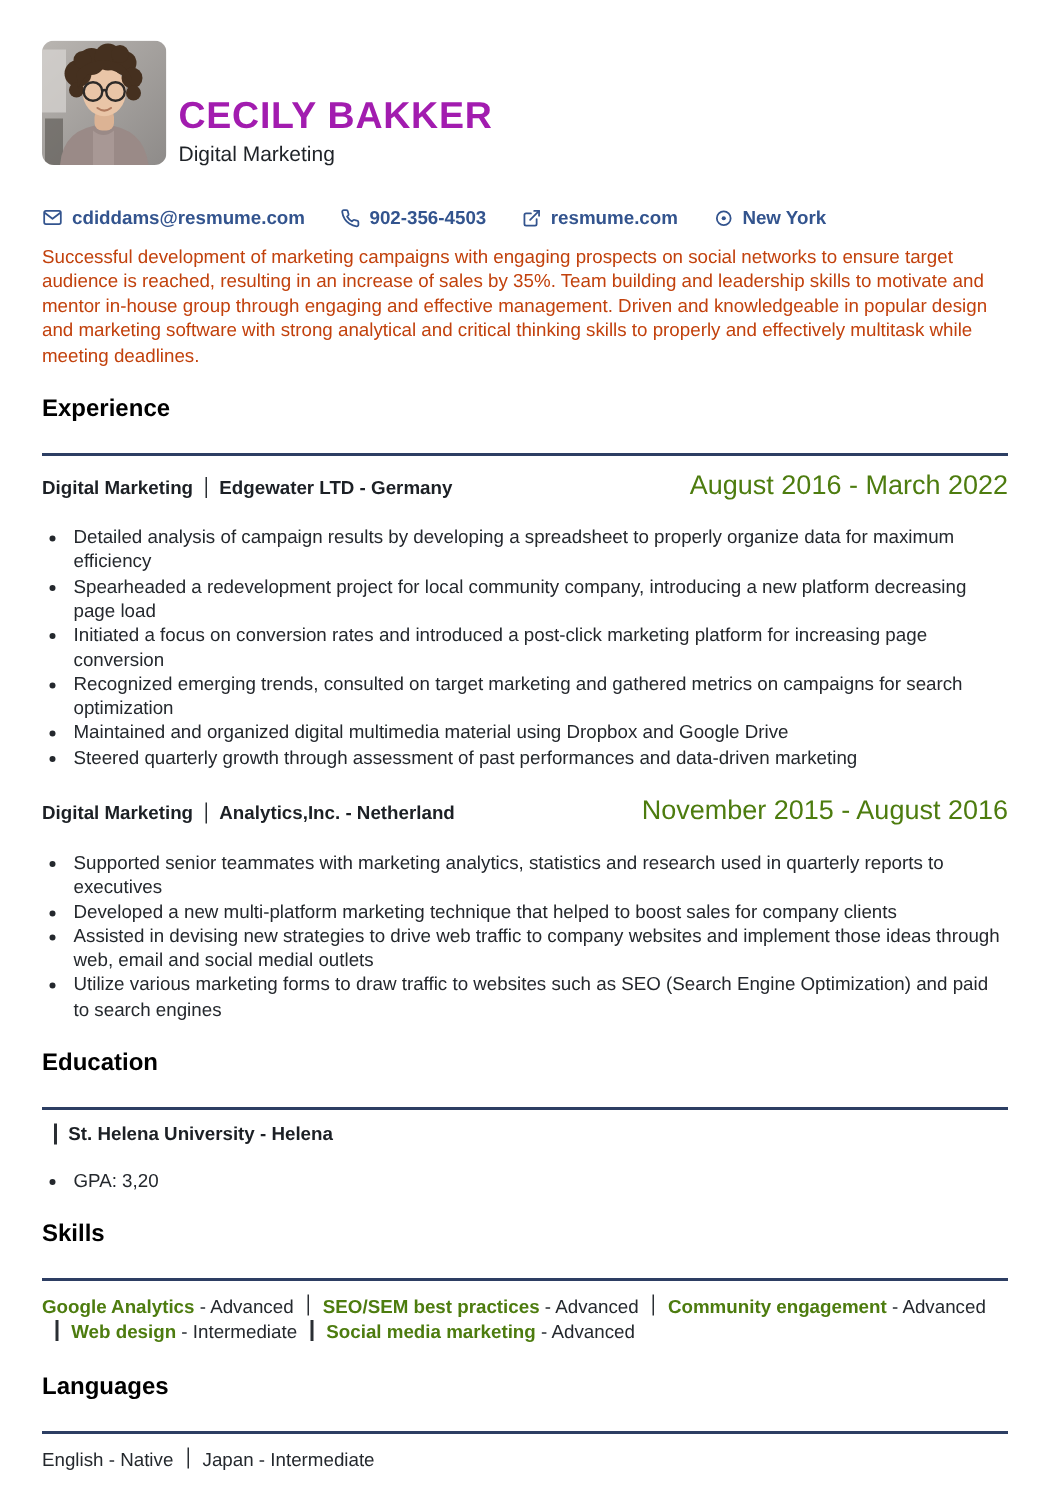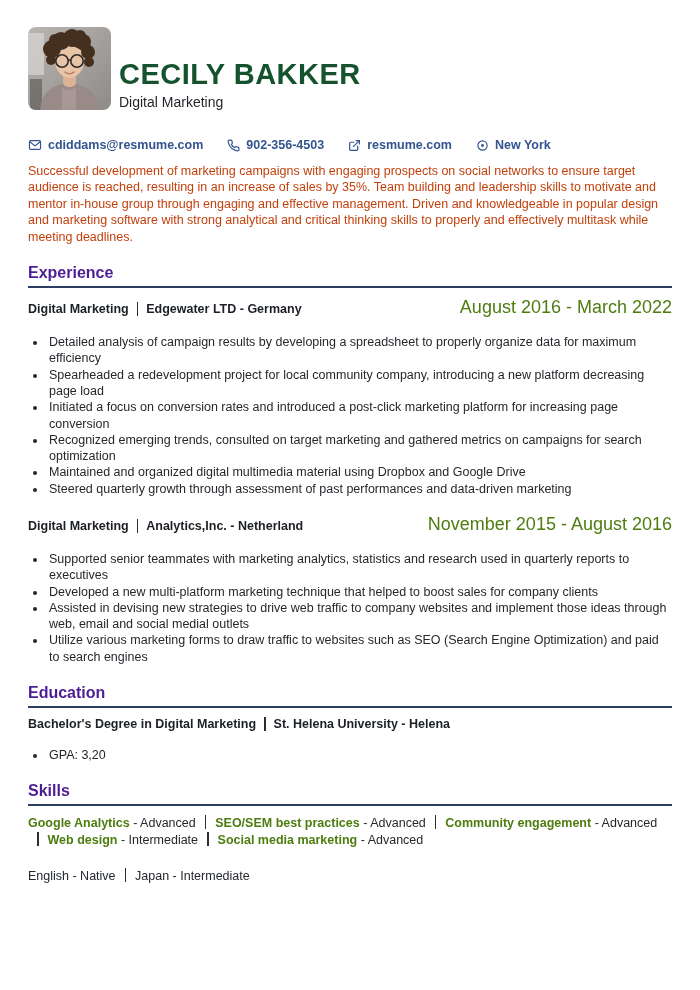--- a/index.html
+++ b/index.html
@@ -14,37 +14,37 @@
   .page { padding:27px 28px 0 28px; width:700px; }
 
   
   .header { display:flex; align-items:flex-end; }
   .avatar {
     width:83px; height:83px; border-radius:8px; overflow:hidden; flex:0 0 83px;
   }
   .avatar svg { display:block; }
   .header-text { margin-left:8px; padding-bottom:0px; }
   .name {
-    font-size:29px; font-weight:700; color:#14532d; letter-spacing:0.5px; line-height:1.1;
+    font-size:25px; font-weight:700; color:#a21caf; letter-spacing:0.5px; line-height:1.1;
   }
   .subtitle { font-size:14px; color:#1f2328; margin-top:3px; }
 
   
   .contact-row { display:flex; align-items:center; gap:24px; margin-top:28px; }
   .contact-item { display:flex; align-items:center; gap:6px; color:#33548e; font-size:12.5px; font-weight:600; text-decoration:none; }
   .contact-item svg { display:block; }
 
   
   .summary { margin-top:11px; font-size:12.5px; line-height:16.4px; color:#c2410c; }
 
   
   .section { margin-top:19px; }
   .section-heading {
-    font-size:16px; font-weight:700; color:#4c1d95;
-    padding-bottom:4px; border-bottom:2px solid #2d3e63;
+    font-size:16px; font-weight:700; color:#000000;
+    padding-bottom:20px; border-bottom:2px solid #2d3e63;
   }
   .section-body { margin-top:9px; }
 
   
   .entry { margin-top:0; }
   .entry + .entry { margin-top:17px; }
   .entry-title-row { display:flex; justify-content:space-between; align-items:baseline; }
   .entry-title { font-size:12.5px; font-weight:700; color:#1c2025; display:flex; align-items:center; }
   .entry-dates { font-size:18px; color:#4d7c0f; white-space:nowrap; }
   .sep-bar {
@@ -187,21 +187,20 @@
       </div>
     </div>
   </div>
 
   <div class="section">
     <div class="section-heading">Education</div>
     <div class="section-body">
       <div class="entry">
         <div class="entry-title-row">
           <div class="entry-title">
-            <span>Bachelor's Degree in Digital Marketing</span>
             <span class="sep-bar"></span>
             <span>St. Helena University - Helena</span>
           </div>
         </div>
         <ul class="bullets">
           <li>GPA: 3,20</li>
         </ul>
       </div>
     </div>
   </div>
@@ -209,20 +208,21 @@
   <div class="section">
     <div class="section-heading">Skills</div>
     <div class="section-body">
       <div class="inline-list">
         <b>Google Analytics</b> <span>-</span> <span>Advanced</span><span class="inline-sep"></span><b>SEO/SEM best practices</b> <span>-</span> <span>Advanced</span><span class="inline-sep"></span><b>Community engagement</b> <span>-</span> <span>Advanced</span><span class="inline-sep"></span><b>Web design</b> <span>-</span> <span>Intermediate</span><span class="inline-sep"></span><b>Social media marketing</b> <span>-</span> <span>Advanced</span>
       </div>
     </div>
   </div>
 
   <div class="section">
+    <div class="section-heading">Languages</div>
     <div class="section-body">
       <div class="inline-list">
         <span>English - Native</span><span class="inline-sep"></span><span>Japan - Intermediate</span>
       </div>
     </div>
   </div>
 
 </div>
 
 </body></html>

